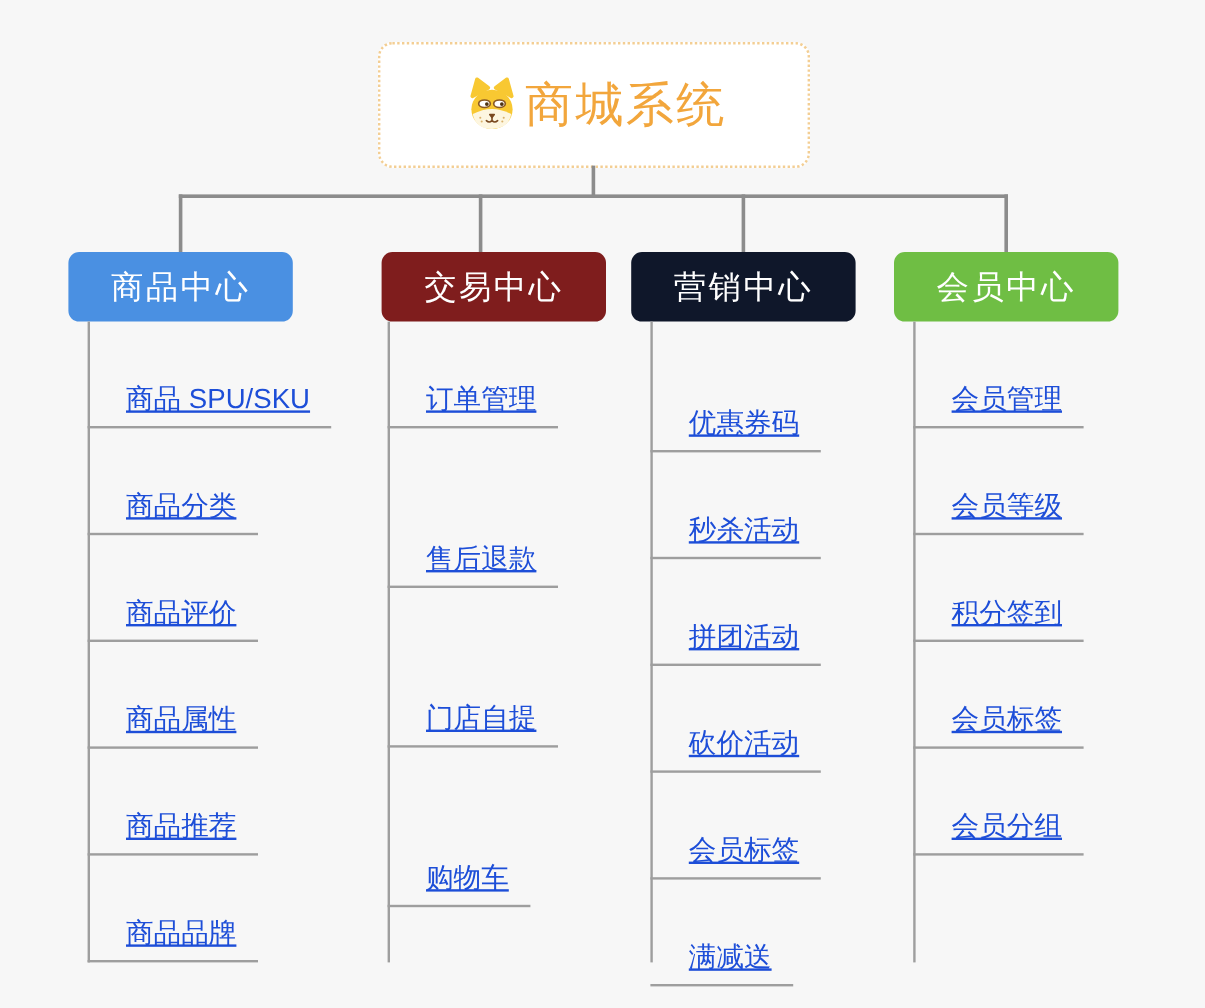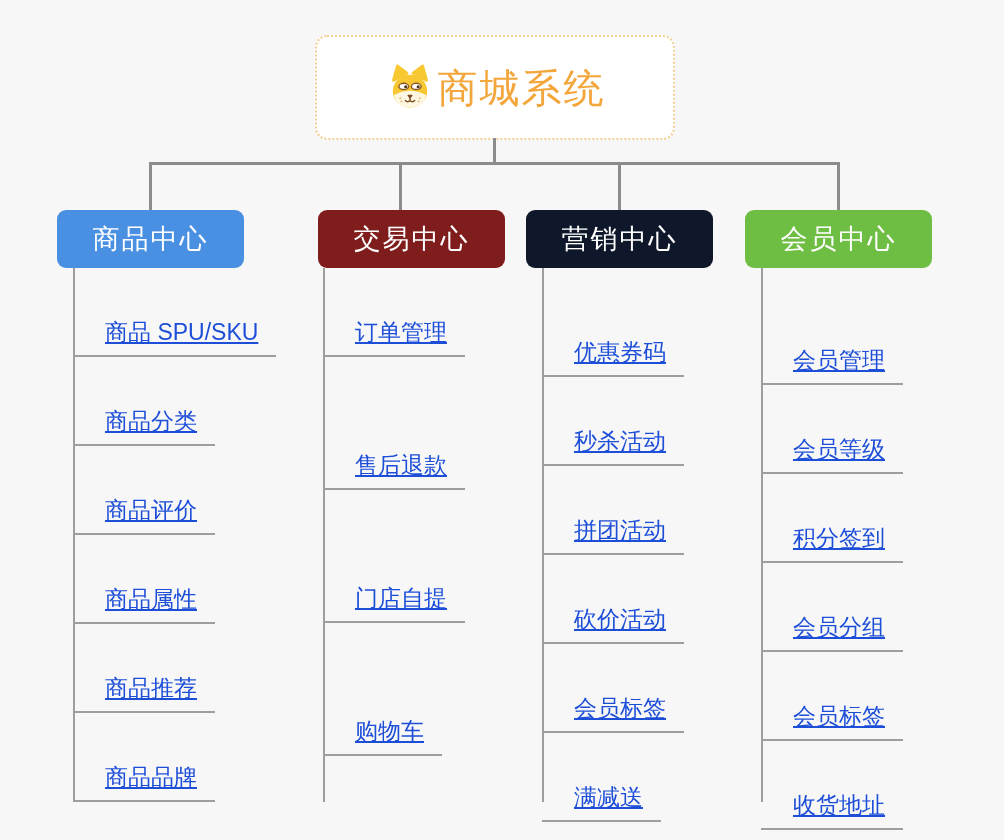--- a/index.html
+++ b/index.html
@@ -150,34 +150,31 @@
         <div class="sub-item">
           <span class="sub-item-label">会员标签</span>
         </div>
         <div class="sub-item">
           <span class="sub-item-label">满减送</span>
         </div>
       </div>
       <div class="line" style="left: 837px; top: 162px; width: 3px; height: 48px;"></div>
       <div class="branch-header" style="left: 745px; background: rgb(111, 190, 68);">会员中心</div>
       <div class="subline" style="left: 761px; top: 268px; width: 2px; height: 534px;"></div>
-      <div class="branch-items" style="left: 761px; margin-top: 28px;">
+      <div class="branch-items" style="left: 761px;">
         <div class="sub-item">
           <span class="sub-item-label">会员管理</span>
         </div>
         <div class="sub-item">
           <span class="sub-item-label">会员等级</span>
         </div>
         <div class="sub-item">
           <span class="sub-item-label">积分签到</span>
         </div>
         <div class="sub-item">
-          <span class="sub-item-label">会员分组</span>
-        </div>
-        <div class="sub-item">
           <span class="sub-item-label">会员标签</span>
         </div>
         <div class="sub-item">
-          <span class="sub-item-label">收货地址</span>
+          <span class="sub-item-label">会员分组</span>
         </div>
       </div>
     </div>
 </div>
 
 </body></html>

